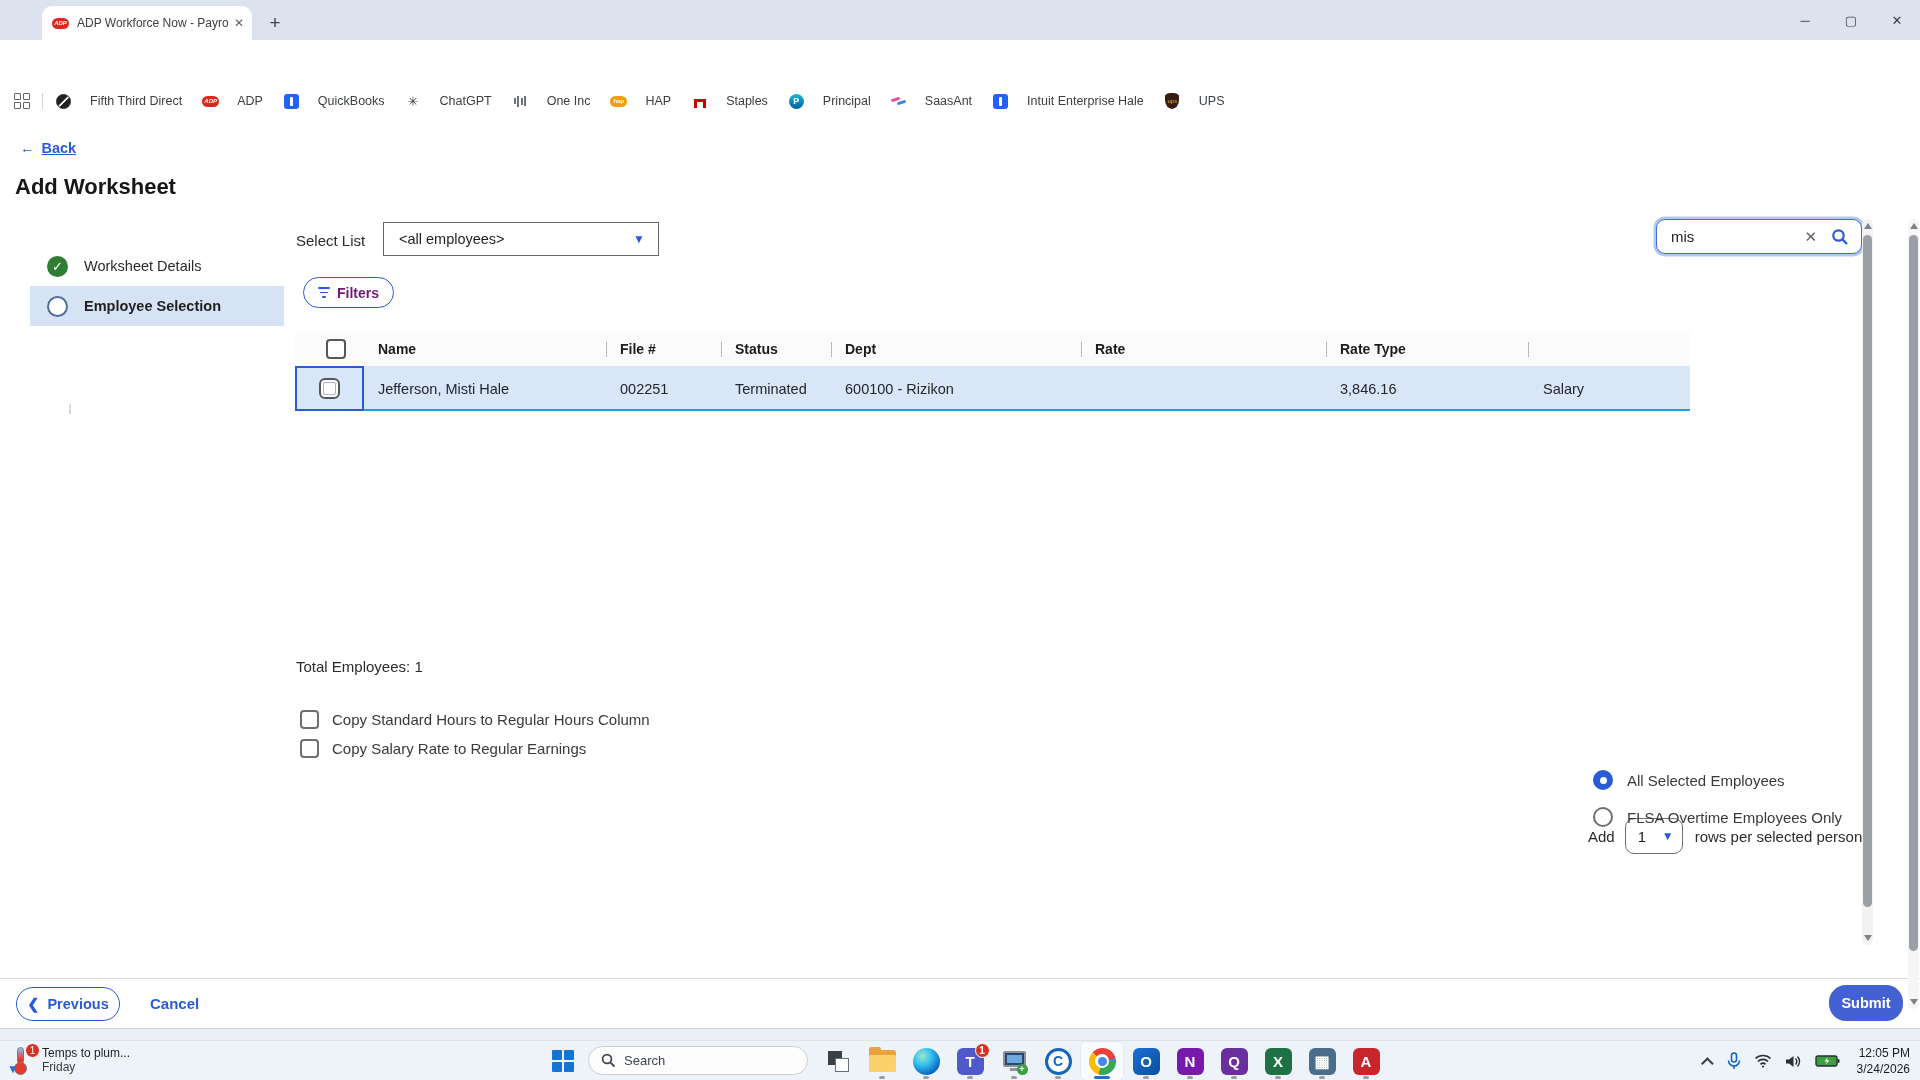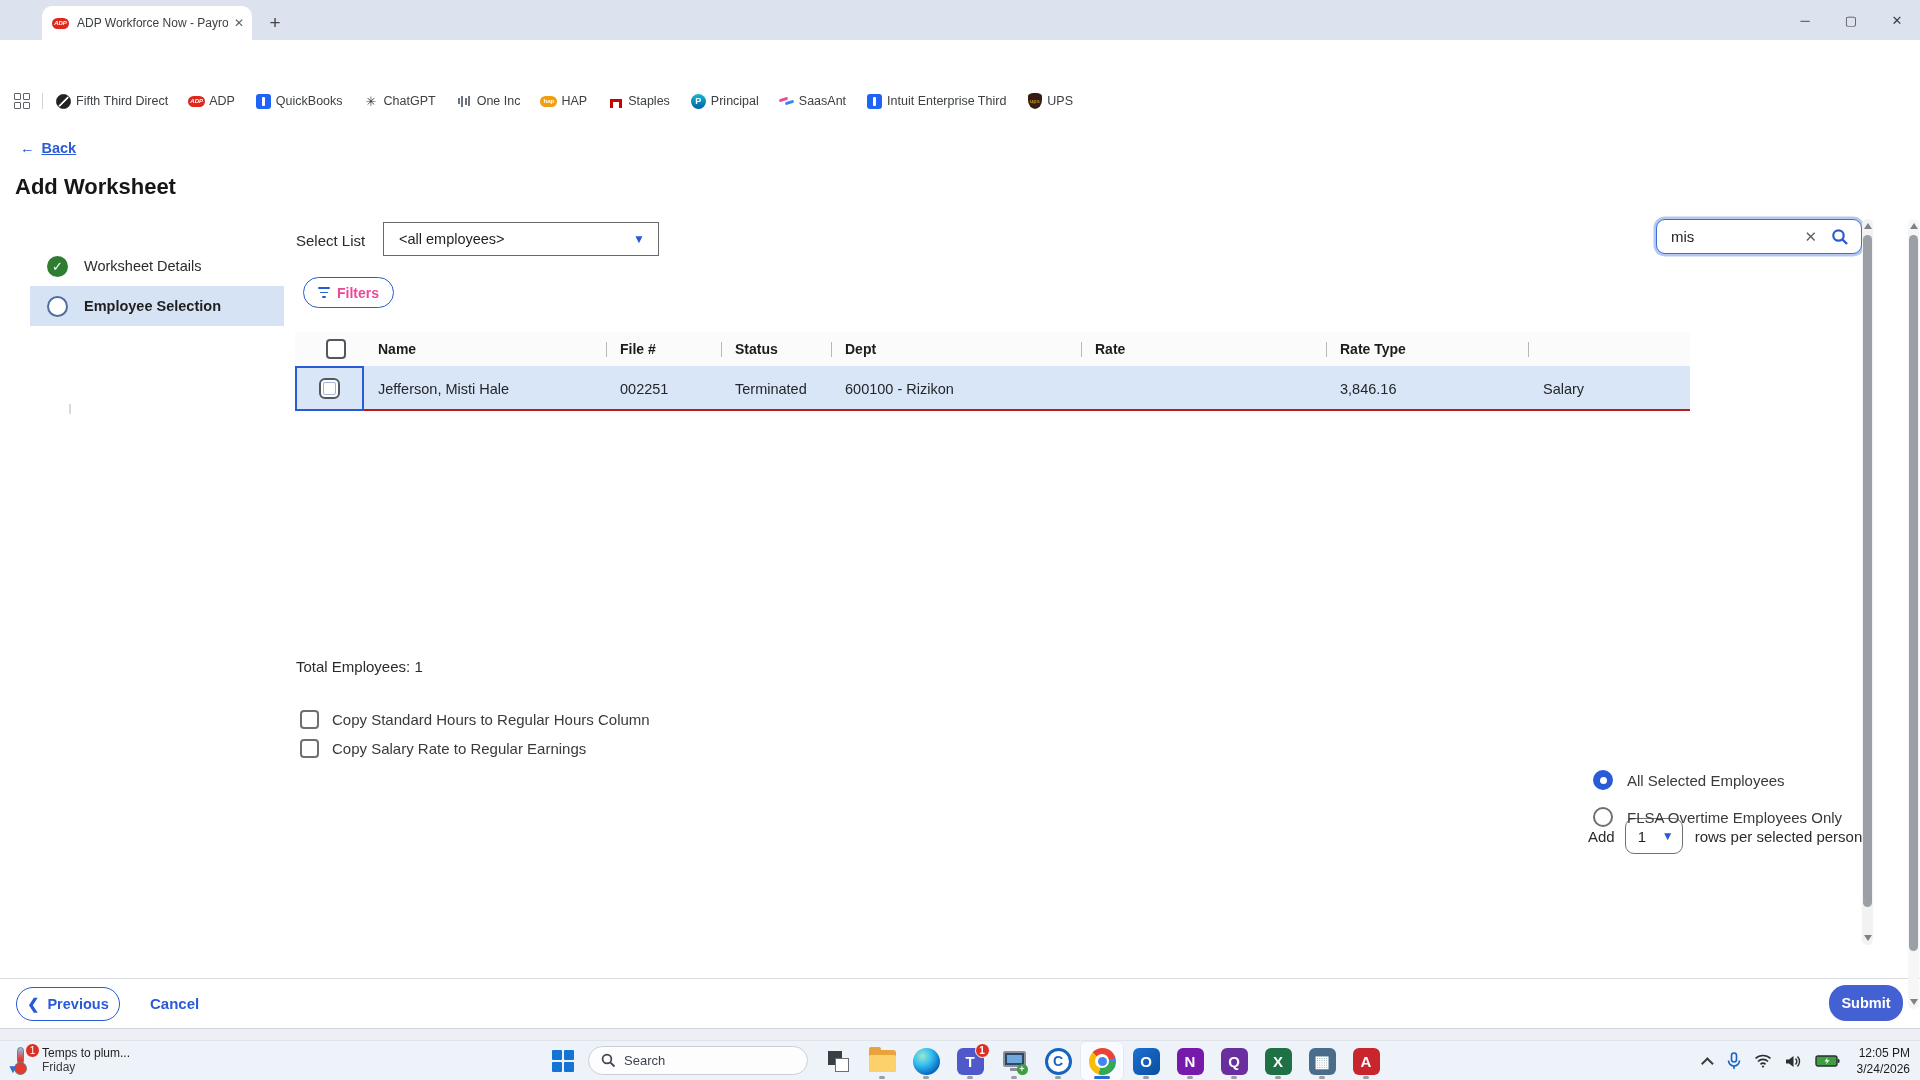--- a/index.html
+++ b/index.html
@@ -27,21 +27,21 @@
   .tb-right { position:absolute; top:40px; right:0; height:44px; display:flex; align-items:center; }
   .tb-ic { width:34px; display:flex; justify-content:center; align-items:center; }
   .tb-div { width:1px; height:20px; background:#d8dbe0; margin:0 4px; }
   .ext-arrow { color:#ef4f9e; font-size:15px; }
 
   
   .bookmarksbar { position:absolute; left:0; top:84px; width:1920px; height:34px; background:#fff; display:flex; align-items:center; }
   .apps-grid { margin-left:14px; width:16px; height:16px; display:grid; grid-template-columns:7px 7px; grid-template-rows:7px 7px; gap:2px; }
   .apps-grid span { border:1.6px solid #5f6368; border-radius:1px; }
   .bm-div { width:1px; height:16px; background:#d0d3d8; margin:0 12px 0 12px; }
-  .bm { display:flex; align-items:center; gap:4px; margin-right:20px; white-space:nowrap; }
+  .bm { display:flex; align-items:center; gap:18px; margin-right:20px; white-space:nowrap; }
   .bm-label { font-size:12.5px; color:#3c4043; }
   .fv { width:17px; height:17px; display:flex; align-items:center; justify-content:center; flex:0 0 auto; }
   .fv-globe { width:15px; height:15px; border-radius:50%; background:linear-gradient(135deg,#222 45%,#fff 48%,#fff 55%,#222 58%); border:1px solid #222;}
   .fv-adp { width:19px; height:11px; background:#e1261c; border-radius:6px; color:#fff; font-size:6px; font-weight:bold; font-style:italic; display:flex; align-items:center; justify-content:center; }
   .fv-bluesq { width:15px; height:15px; background:#2163f6; border-radius:3px; position:relative; }
   .fv-bluesq::after { content:""; position:absolute; left:6px; top:3px; width:3px; height:9px; background:#fff; border-radius:1px; }
   .fv-gpt { font-size:13px; color:#424242; line-height:1; }
   .fv-wave { display:flex; align-items:center; gap:1.5px; }
   .fv-wave i { width:2px; background:#6b7280; display:block; }
   .fv-hap { width:19px; height:11px; background:#f59e0b; border-radius:6px; color:#fff; font-size:6px; font-weight:bold; display:flex; align-items:center; justify-content:center; }
@@ -72,33 +72,33 @@
   .select-list-label { position:absolute; left:296px; top:114px; font-size:15px; color:#2b2b2b; }
   .select-dropdown { position:absolute; left:383px; top:104px; width:276px; height:34px; border:1px solid #696969; border-radius:0; display:flex; align-items:center; background:#fff; }
   .select-value { margin-left:15px; font-size:14.5px; color:#1f1f1f; }
   .caret { position:absolute; right:13px; color:#2a5bd7; font-size:12px; }
 
   .search-box { position:absolute; left:1656px; top:101px; width:206px; height:35px; border:1.5px solid #3b6fd4; border-radius:9px; box-shadow:0 0 0 2.5px rgba(59,111,212,.38); background:#fff; display:flex; align-items:center; }
   .search-value { margin-left:14px; font-size:15px; color:#1f1f1f; flex:1 1 auto; }
   .search-clear { color:#5f6368; font-size:15px; margin-right:14px; }
 
   .filters-btn { position:absolute; left:303px; top:159px; width:91px; height:31px; border:1.5px solid #2a5bd7; border-radius:16px; display:flex; align-items:center; justify-content:center; gap:7px; background:#fff; }
-  .filters-label { color:#ec4899; font-size:14px; font-weight:bold; }
+  .filters-label { color:#701a75; font-size:14px; font-weight:bold; }
   .filter-glyph { display:flex; flex-direction:column; gap:2.5px; align-items:center; }
   .filter-glyph i { display:block; height:1.8px; background:#2a5bd7; border-radius:1px; }
   .filter-glyph i:nth-child(1){width:12px;} .filter-glyph i:nth-child(2){width:8px;} .filter-glyph i:nth-child(3){width:4px;}
 
   .emp-table { position:absolute; left:295px; top:214px; width:1395px; }
   .t-head { display:grid; grid-template-columns:69px 242px 115px 110px 250px 245px 203px 161px; height:34px; background:#fbfbfb; align-items:center; }
   .hc { position:relative; font-size:14px; font-weight:bold; color:#1c1c1c; padding-left:14px; height:34px; display:flex; align-items:center; }
   .hc.sep::before { content:""; position:absolute; left:0; top:10px; height:15px; width:1px; background:#b4b8bf; }
   .hc.endsep::after { content:""; position:absolute; right:0; top:10px; height:15px; width:1px; background:#b4b8bf; }
   .cbx { width:20px; height:20px; border:2px solid #54585e; border-radius:4px; background:#fff; }
   .t-head .cbx { margin-left:17px; }
-  .t-row { display:grid; grid-template-columns:69px 242px 115px 110px 250px 245px 203px 161px; height:45px; background:#d9e6f8; border-bottom:2px solid #b91c1c; align-items:center; }
+  .t-row { display:grid; grid-template-columns:69px 242px 115px 110px 250px 245px 203px 161px; height:45px; background:#d9e6f8; border-bottom:2px solid #0ea5e9; align-items:center; }
   .rc { font-size:14.5px; color:#23262a; padding-left:14px; white-space:nowrap; }
   .row-cbx-cell { height:45px; border:2px solid #2a5bd7; display:flex; align-items:center; justify-content:center; }
   .row-cbx { width:21px; height:21px; border:2px solid #54585e; border-radius:6px; background:#fff; outline:1.5px solid #9fb4d8; outline-offset:-5px; }
 
   .total-label { position:absolute; left:296px; top:540px; font-size:15px; color:#2b2b2b; }
   .opt-row { position:absolute; left:300px; display:flex; align-items:center; gap:13px; }
   .opt1 { top:592px; } .opt2 { top:621px; }
   .opt-cbx { width:19px; height:19px; border:2px solid #6f6f6f; border-radius:4px; background:#fff; flex:0 0 auto; }
   .opt-label { font-size:15px; color:#3a3a3a; }
 
@@ -322,21 +322,21 @@
         <span class="fv fv-saasant">
           <i></i>
           <i></i>
         </span>
         <span class="bm-label">SaasAnt</span>
       </span>
     <span class="bm">
         <span class="fv">
           <span class="fv-bluesq"></span>
         </span>
-        <span class="bm-label">Intuit Enterprise Third</span>
+        <span class="bm-label">Intuit Enterprise Hale</span>
       </span>
     <span class="bm">
         <span class="fv">
           <span class="fv-ups">ups</span>
         </span>
         <span class="bm-label">UPS</span>
       </span>
   </div>
 
   <div class="content">

